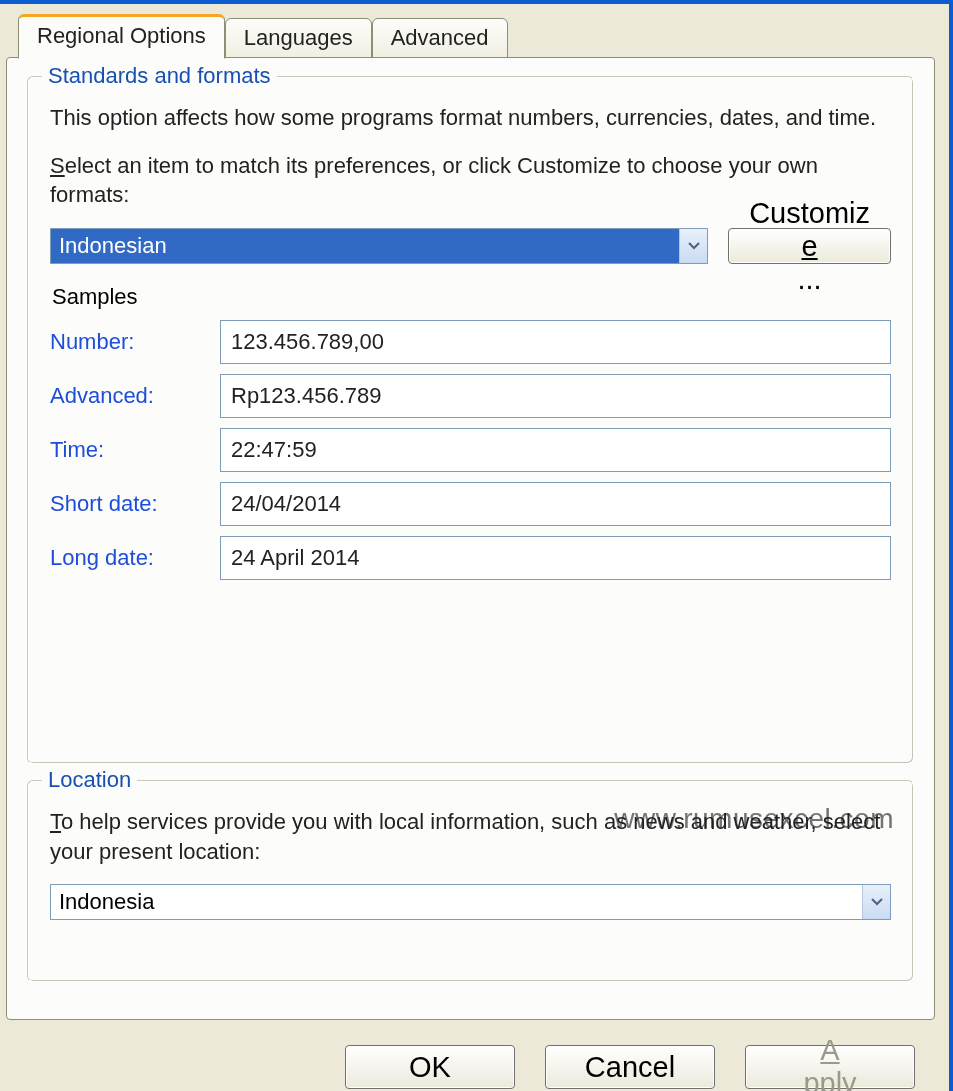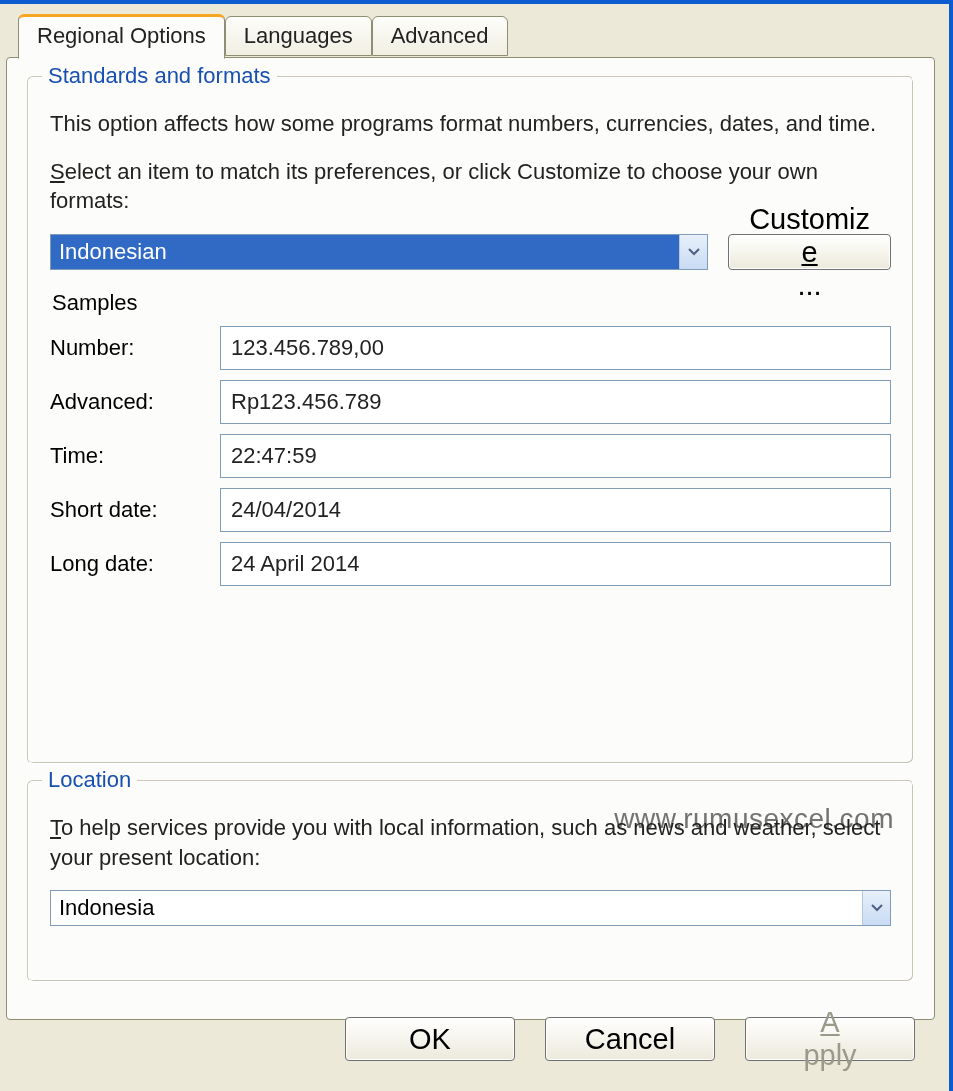--- a/index.html
+++ b/index.html
@@ -18,21 +18,21 @@
   .window {
     border-top: 4px solid #0b5bd1;
     border-right: 4px solid #0b5bd1;
     background: #ece9d8;
     height: 100%;
     position: relative;
     padding: 10px 14px 0 6px;
   }
   .tabs {
     display: flex;
-    align-items: center;
+    align-items: flex-end;
     margin-left: 12px;
     position: relative;
     z-index: 2;
   }
   .tab {
     padding: 6px 18px 6px 18px;
     border: 1px solid #8e8e73;
     border-top-left-radius: 6px;
     border-top-right-radius: 6px;
     background: linear-gradient(#fdfdfb, #f1efe2);
@@ -59,21 +59,21 @@
     height: 963px;
     position: relative;
   }
   .groupbox {
     position: relative;
     border: 1px solid #ccc7b6;
     border-right-color:#fff;
     border-bottom-color:#fff;
     box-shadow: inset -1px -1px 0 #c8c4b4, inset 1px 1px 0 #fff;
     border-radius: 6px;
-    padding: 26px 22px 22px 22px;
+    padding: 20px 22px 22px 22px;
     margin-bottom: 16px;
   }
   .group-title {
     position: absolute;
     top: -14px;
     left: 14px;
     background: #fcfcfa;
     padding: 0 6px;
     color: #1850b0;
     font-size: 22px;
@@ -134,21 +134,21 @@
   .btn.disabled { color: #9a9a8a; cursor: default; }
   .u { text-decoration: underline; }
   .samples-title { margin: 20px 0 10px 2px; }
   .sample-row {
     display: flex;
     align-items: center;
     margin: 10px 0;
   }
   .sample-label {
     width: 170px;
-    color: #000000;
+    color: #1d4ed8;
   }
   .sample-field {
     flex: 1;
     border: 1px solid #7f9db9;
     background: #fff;
     height: 44px;
     display: flex;
     align-items: center;
     padding: 0 10px;
     color: #222;
@@ -157,21 +157,21 @@
     position: absolute;
     right: 40px;
     top: 745px;
     color: #737373;
     font-size: 28px;
     letter-spacing: 0.5px;
   }
   .location-combo { width: 100%; }
   .button-bar {
     position: absolute;
-    bottom: 30px;
+    bottom: 2px;
     right: 34px;
     display: flex;
     gap: 30px;
   }
   .button-bar .btn { min-width: 170px; height: 44px; }
 </style>
 </head>
 <body>
 
 <div class="window">

